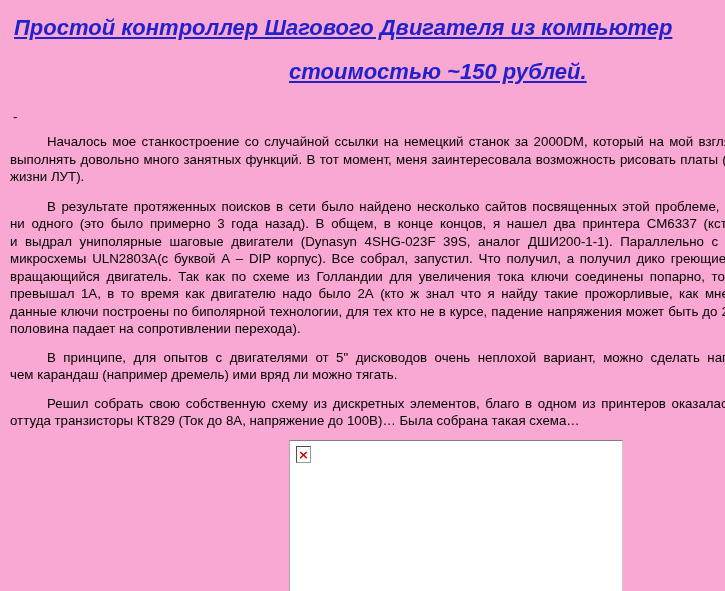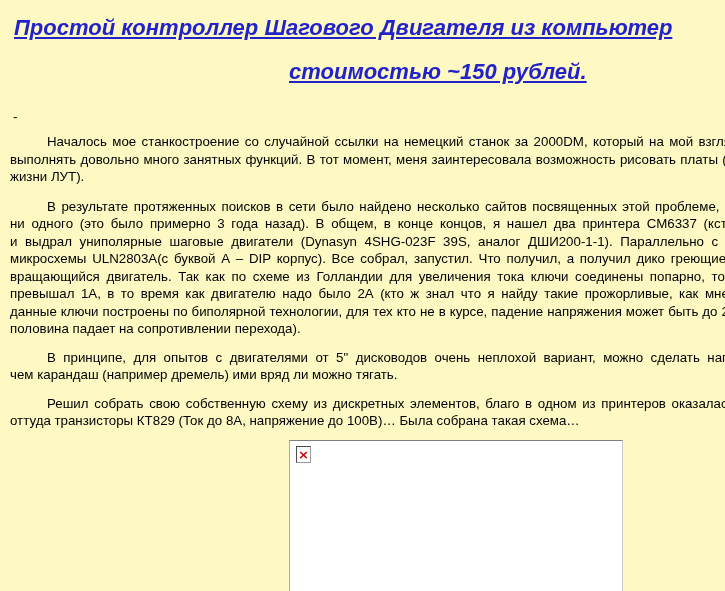--- a/index.html
+++ b/index.html
@@ -2,21 +2,21 @@
 <html style="--accent: #2222cc; --redx: #cc0000; --frame: #7f7f7f;"><head>
 <meta charset="utf-8">
 <style>
   * { box-sizing: border-box; }
   html, body { margin: 0; padding: 0; background: #fff; }
   .viewport {
     position: relative;
     width: 725px;
     height: 591px;
     overflow: hidden;
-    background: #fef9c3;
+    background: #f9a8d4;
     font-family: "Liberation Sans", "DejaVu Sans", sans-serif;
     color: #000;
   }
   .content { width: 758px; margin-left: 10px; }
   .title {
     font-family: "Liberation Sans", "DejaVu Sans", sans-serif;
     font-style: italic;
     font-weight: bold;
     font-size: 22px;
     line-height: 32px;

